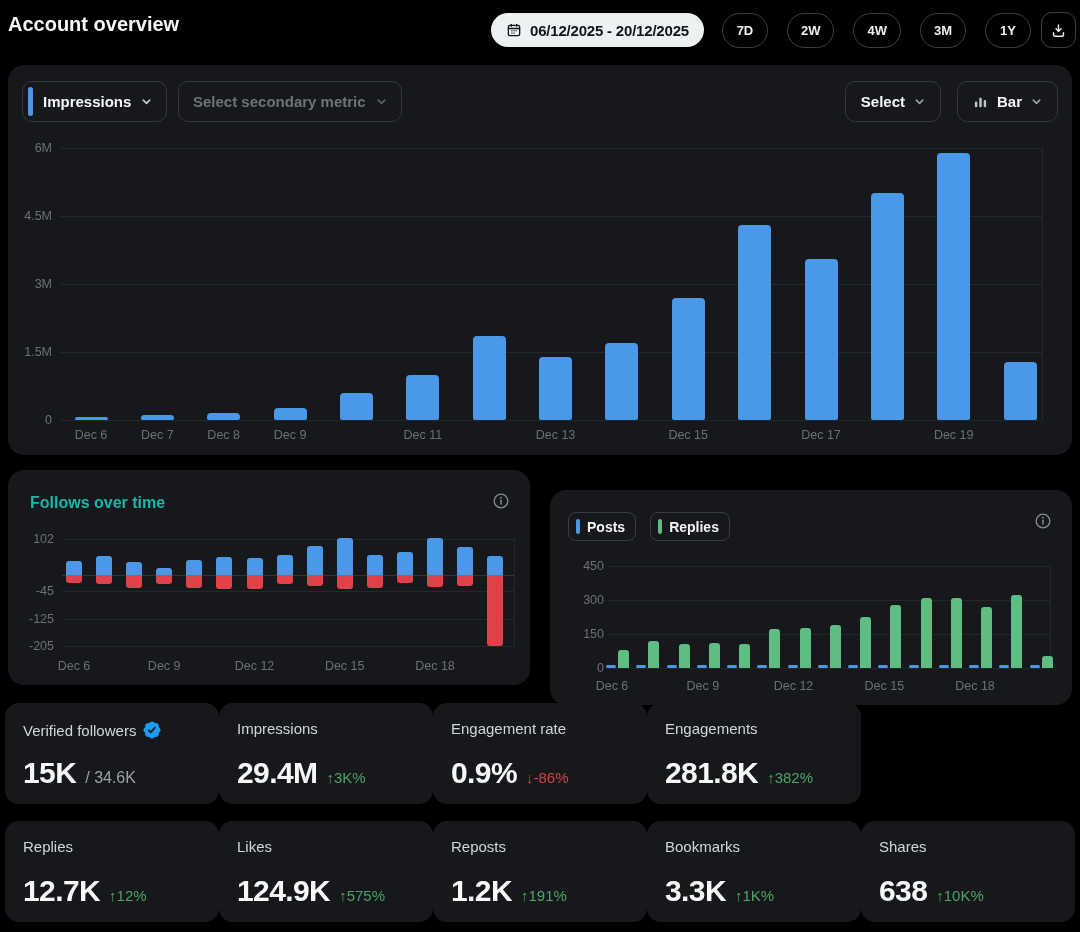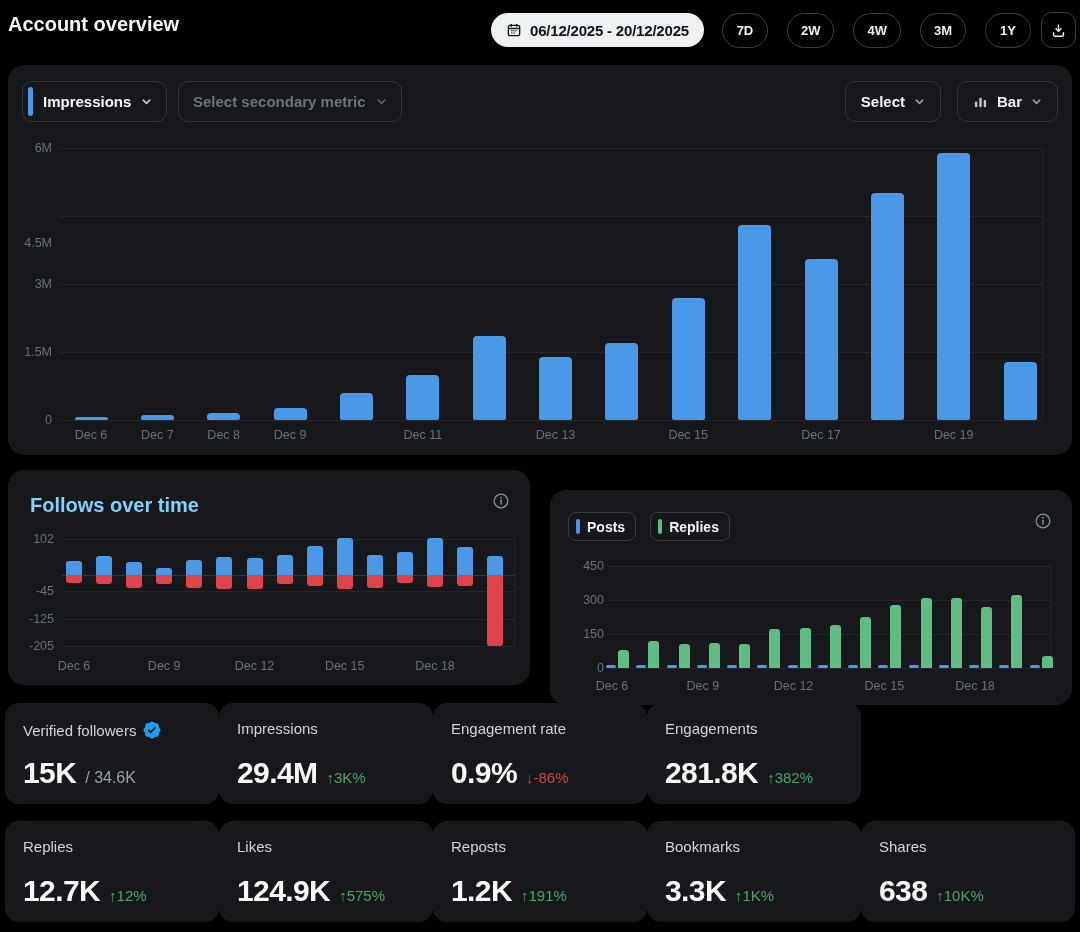--- a/index.html
+++ b/index.html
@@ -33,21 +33,21 @@
   .chev{color:#9aa0a5;display:flex;}
   .sel.secondary .chev{color:#5d6artificial166;}
   
   .plot{position:absolute;inset:0;}
   .gl{position:absolute;height:1px;background:#24282c;}
   .gl0{background:#31353a;}
   .vl{position:absolute;width:1px;background:#24282c;}
   .yt{position:absolute;font-size:12.5px;color:#6b7176;text-align:right;}
   .xt{position:absolute;font-size:12.5px;color:#6b7176;text-align:center;}
   .bar{position:absolute;}
-  .mini-title{position:absolute;left:22px;top:24px;font-size:20px;font-weight:700;color:#7dd3fc;}
+  .mini-title{position:absolute;left:22px;top:24px;font-size:16px;font-weight:700;color:#14b8a6;}
   .info{position:absolute;right:20px;top:22px;display:flex;}
   .legend{position:absolute;left:18px;top:22px;display:flex;gap:14px;}
   .chip{height:27px;border:1px solid #3a3e43;border-radius:8px;display:flex;align-items:center;
         gap:7px;padding:0 10px 0 7px;font-size:14px;font-weight:700;color:#f2f4f5;}
   .chip .sw{width:4px;height:15px;border-radius:2px;}
   
   .stats-row{position:absolute;left:5px;right:5px;display:grid;grid-template-columns:repeat(5,1fr);}
   #row1{top:703px;height:101px;}
   #row2{top:821px;height:101px;}
   .stat{background:#16181c;border-radius:14px;position:relative;padding:17px 18px;box-sizing:border-box;}
@@ -138,21 +138,21 @@
       </div>
     </div>
     <div class="plot" id="main-plot">
         <div class="gl" style="left: 52px; width: 982px; top: 355px;"></div>
         <div class="yt" style="left: 2px; width: 42px; top: 348px;">0</div>
         <div class="gl" style="left: 52px; width: 982px; top: 287px;"></div>
         <div class="yt" style="left: 2px; width: 42px; top: 280px;">1.5M</div>
         <div class="gl" style="left: 52px; width: 982px; top: 219px;"></div>
         <div class="yt" style="left: 2px; width: 42px; top: 212px;">3M</div>
         <div class="gl" style="left: 52px; width: 982px; top: 151px;"></div>
-        <div class="yt" style="left: 2px; width: 42px; top: 144px; margin-top: 27px;">4.5M</div>
+        <div class="yt" style="left: 2px; width: 42px; top: 144px;">4.5M</div>
         <div class="gl" style="left: 52px; width: 982px; top: 83px;"></div>
         <div class="yt" style="left: 2px; width: 42px; top: 76px;">6M</div>
         <div class="vl" style="left: 1034px; top: 83px; height: 272px;"></div>
         <div class="bar" style="left: 66.5px; width: 33px; top: 352px; height: 3px; background: rgb(74, 153, 233); border-radius: 4px 4px 2px 2px;"></div>
         <div class="bar" style="left: 132.9px; width: 33px; top: 350px; height: 5px; background: rgb(74, 153, 233); border-radius: 4px 4px 2px 2px;"></div>
         <div class="bar" style="left: 199.2px; width: 33px; top: 348px; height: 7px; background: rgb(74, 153, 233); border-radius: 4px 4px 2px 2px;"></div>
         <div class="bar" style="left: 265.6px; width: 33px; top: 343px; height: 12px; background: rgb(74, 153, 233); border-radius: 4px 4px 2px 2px;"></div>
         <div class="bar" style="left: 331.9px; width: 33px; top: 328px; height: 27px; background: rgb(74, 153, 233); border-radius: 4px 4px 2px 2px;"></div>
         <div class="bar" style="left: 398.3px; width: 33px; top: 310px; height: 45px; background: rgb(74, 153, 233); border-radius: 4px 4px 2px 2px;"></div>
         <div class="bar" style="left: 464.7px; width: 33px; top: 271px; height: 84px; background: rgb(74, 153, 233); border-radius: 4px 4px 2px 2px;"></div>

